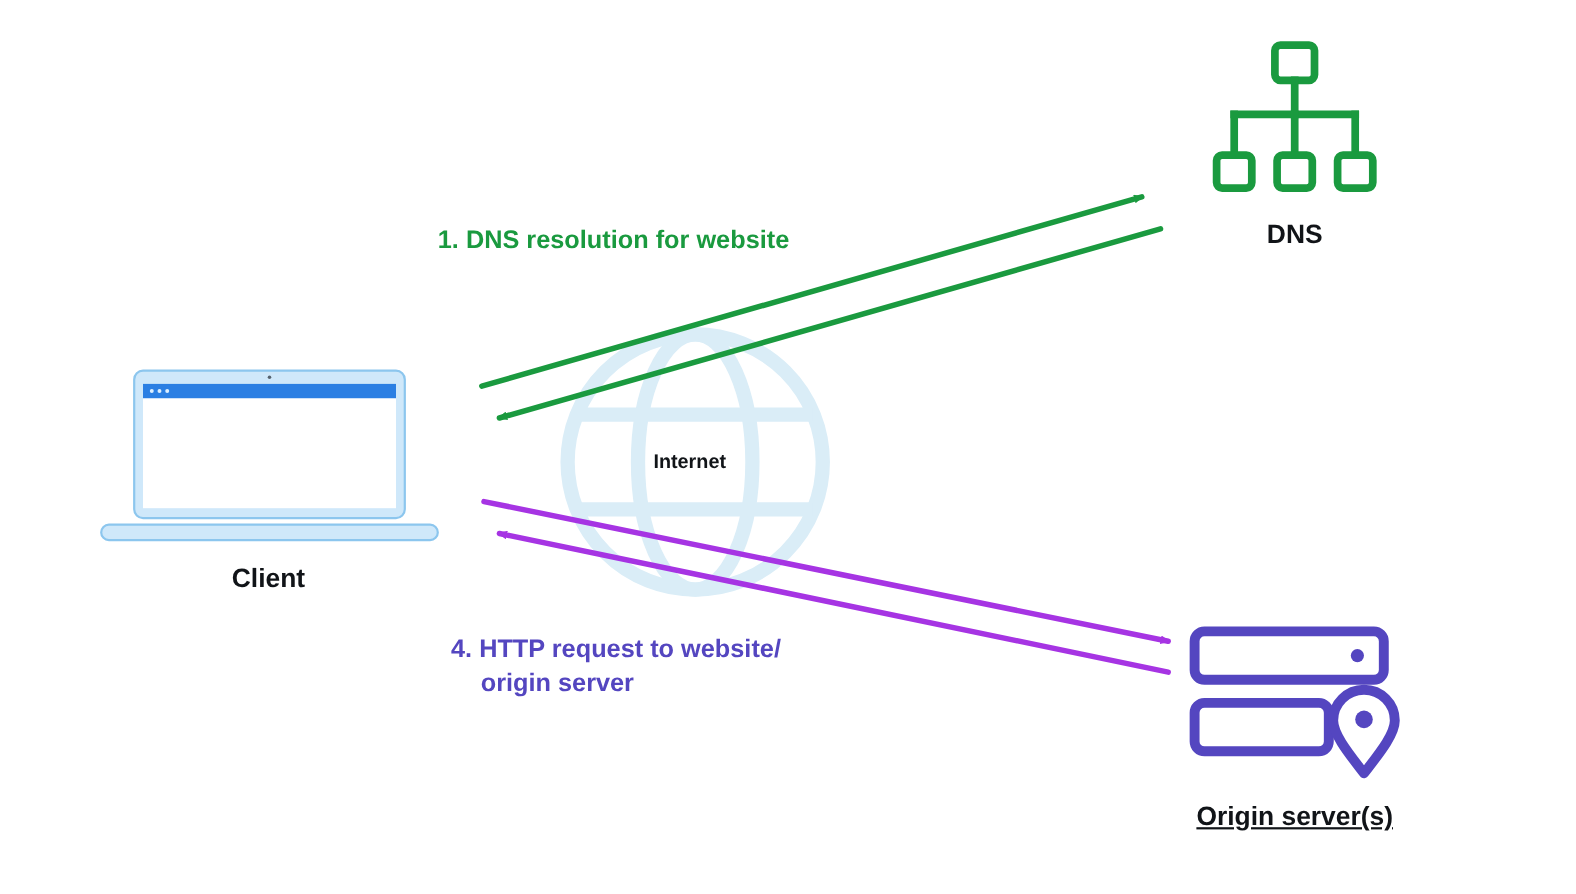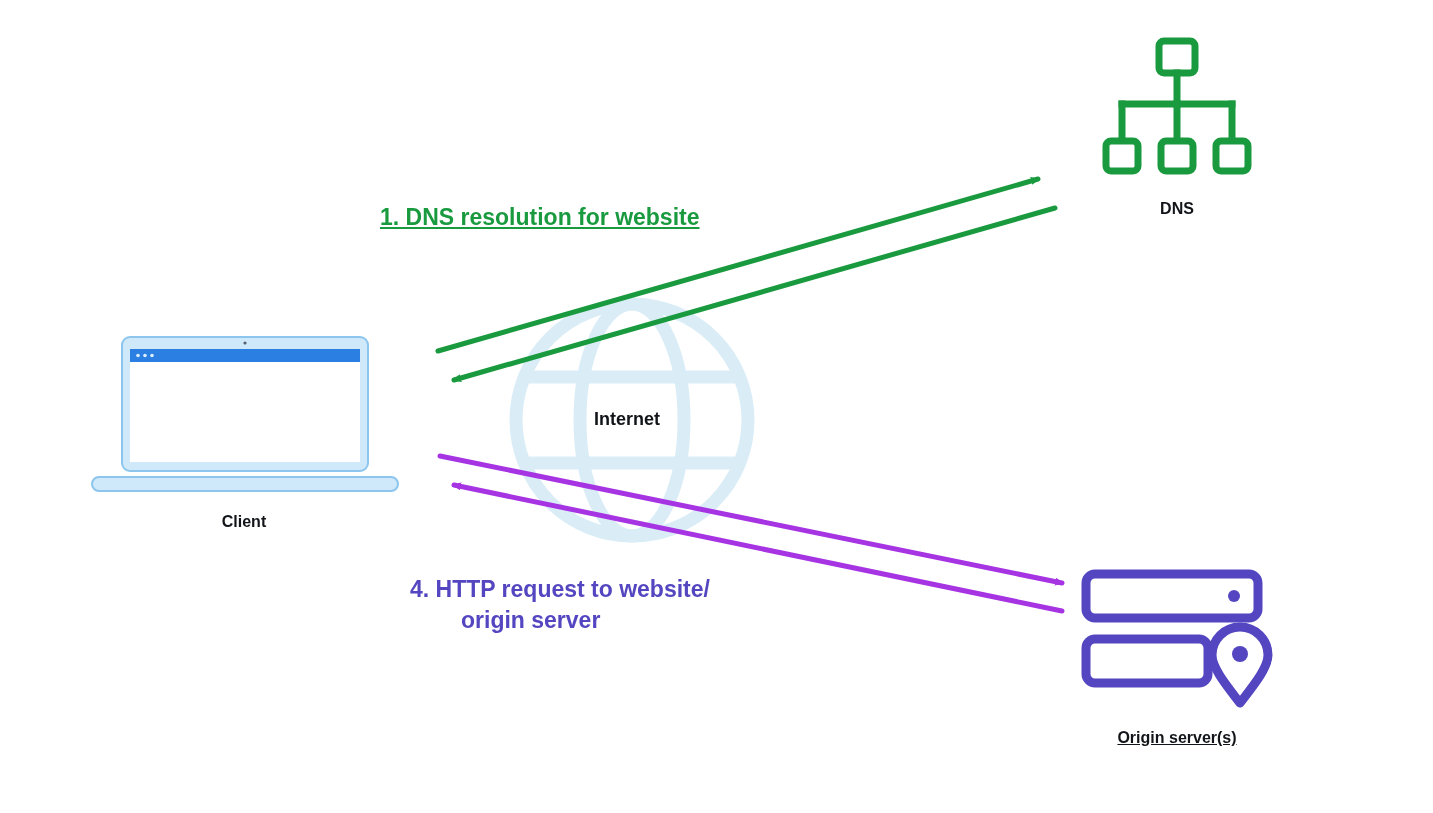--- a/index.html
+++ b/index.html
@@ -25,21 +25,21 @@
   .label {
     position: absolute;
     font-weight: bold;
     color: var(--text-dark);
     white-space: nowrap;
   }
   .label.centered {
     transform: translateX(-50%);
   }
   .node-label {
-    font-size: 16px;
+    font-size: 24px;
   }
   .internet-label {
     font-size: 18px;
   }
   .flow-label {
     font-size: 23px;
   }
   .flow-label.green {
     color: var(--green);
   }
@@ -112,27 +112,27 @@
       <line class="green-stroke" stroke-width="5" stroke-linecap="round" x1="438" y1="351" x2="1038" y2="179" marker-end="url(#head-green)"></line>
       <line class="green-stroke" stroke-width="5" stroke-linecap="round" x1="1055" y1="208" x2="454" y2="380" marker-end="url(#head-green)"></line>
     </g>
 
     <g>
       <line class="purple-stroke" stroke-width="5" stroke-linecap="round" x1="440" y1="456" x2="1062" y2="583" marker-end="url(#head-purple)"></line>
       <line class="purple-stroke" stroke-width="5" stroke-linecap="round" x1="1062" y1="611" x2="454" y2="485" marker-end="url(#head-purple)"></line>
     </g>
   </svg>
 
-  <div class="label flow-label green" style="left: 380px; top: 204px; text-decoration: underline;">1. DNS resolution for website</div>
+  <div class="label flow-label green" style="left: 398px; top: 204px;">1. DNS resolution for website</div>
 
   <div class="label node-label centered" style="left: 244px; top: 513px;">Client</div>
 
   <div class="label internet-label centered" style="left: 627px; top: 409px;">Internet</div>
 
   <div class="label node-label centered" style="left: 1177px; top: 200px;">DNS</div>
 
   <div class="label node-label centered" style="left: 1177px; top: 729px; text-decoration: underline;">Origin server(s)</div>
 
   <div class="label flow-label indigo" style="left: 410px; top: 576px;">4. HTTP request to website/</div>
 
-  <div class="label flow-label indigo" style="left: 437px; top: 607px; margin-left: 24px;">origin server</div>
+  <div class="label flow-label indigo" style="left: 437px; top: 607px;">origin server</div>
 
 </div>
 
 </body></html>

